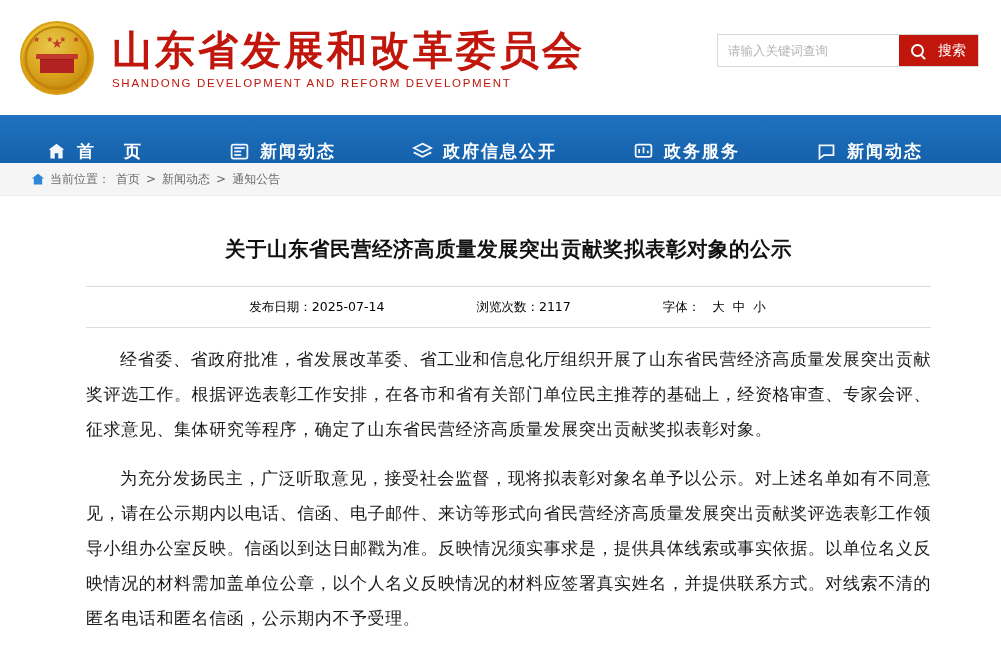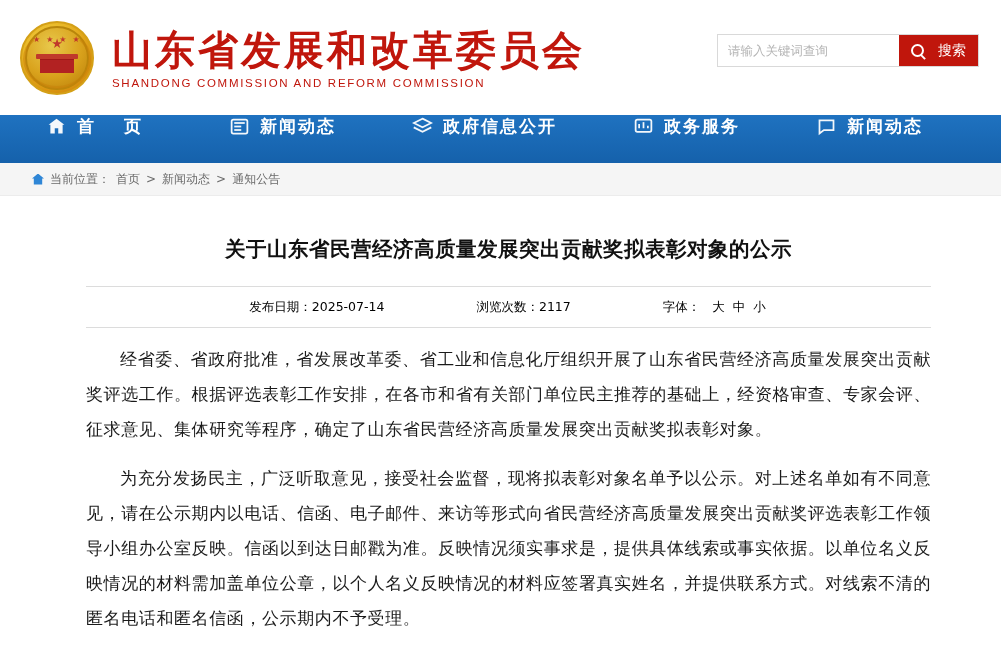--- a/index.html
+++ b/index.html
@@ -151,21 +151,21 @@
     background: #fff;
     transform: rotate(45deg);
   }
 
   
   .nav {
     height: 48px;
     background: #1868b8;
     background: linear-gradient(180deg, #1f72c0 0%, #1561ab 100%);
     display: flex;
-    align-items: flex-start;
+    align-items: flex-end;
     color: #fff;
     padding-left: 46px;
   }
   .nav-item {
     display: flex;
     align-items: center;
     gap: 10px;
     margin-right: 76px;
     cursor: pointer;
     font-size: 17px;
@@ -251,21 +251,21 @@
     <div class="circle"></div>
     <div class="ring"></div>
     <div class="wheat"></div>
     <div class="stars-small">★★★★</div>
     <div class="star">★</div>
     <div class="gate"></div>
   </div>
 
   <div class="titleblock">
     <div class="title-cn">山东省发展和改革委员会</div>
-    <div class="title-en">SHANDONG COMMISSION AND REFORM COMMISSION</div>
+    <div class="title-en">SHANDONG DEVELOPMENT AND REFORM DEVELOPMENT</div>
   </div>
 
   <div class="searchbox">
     <input type="text" placeholder="请输入关键词查询" style="">
     <button class="searchbtn">
       <span class="mag"></span>
       <span>搜索</span>
     </button>
   </div>
 </div>

